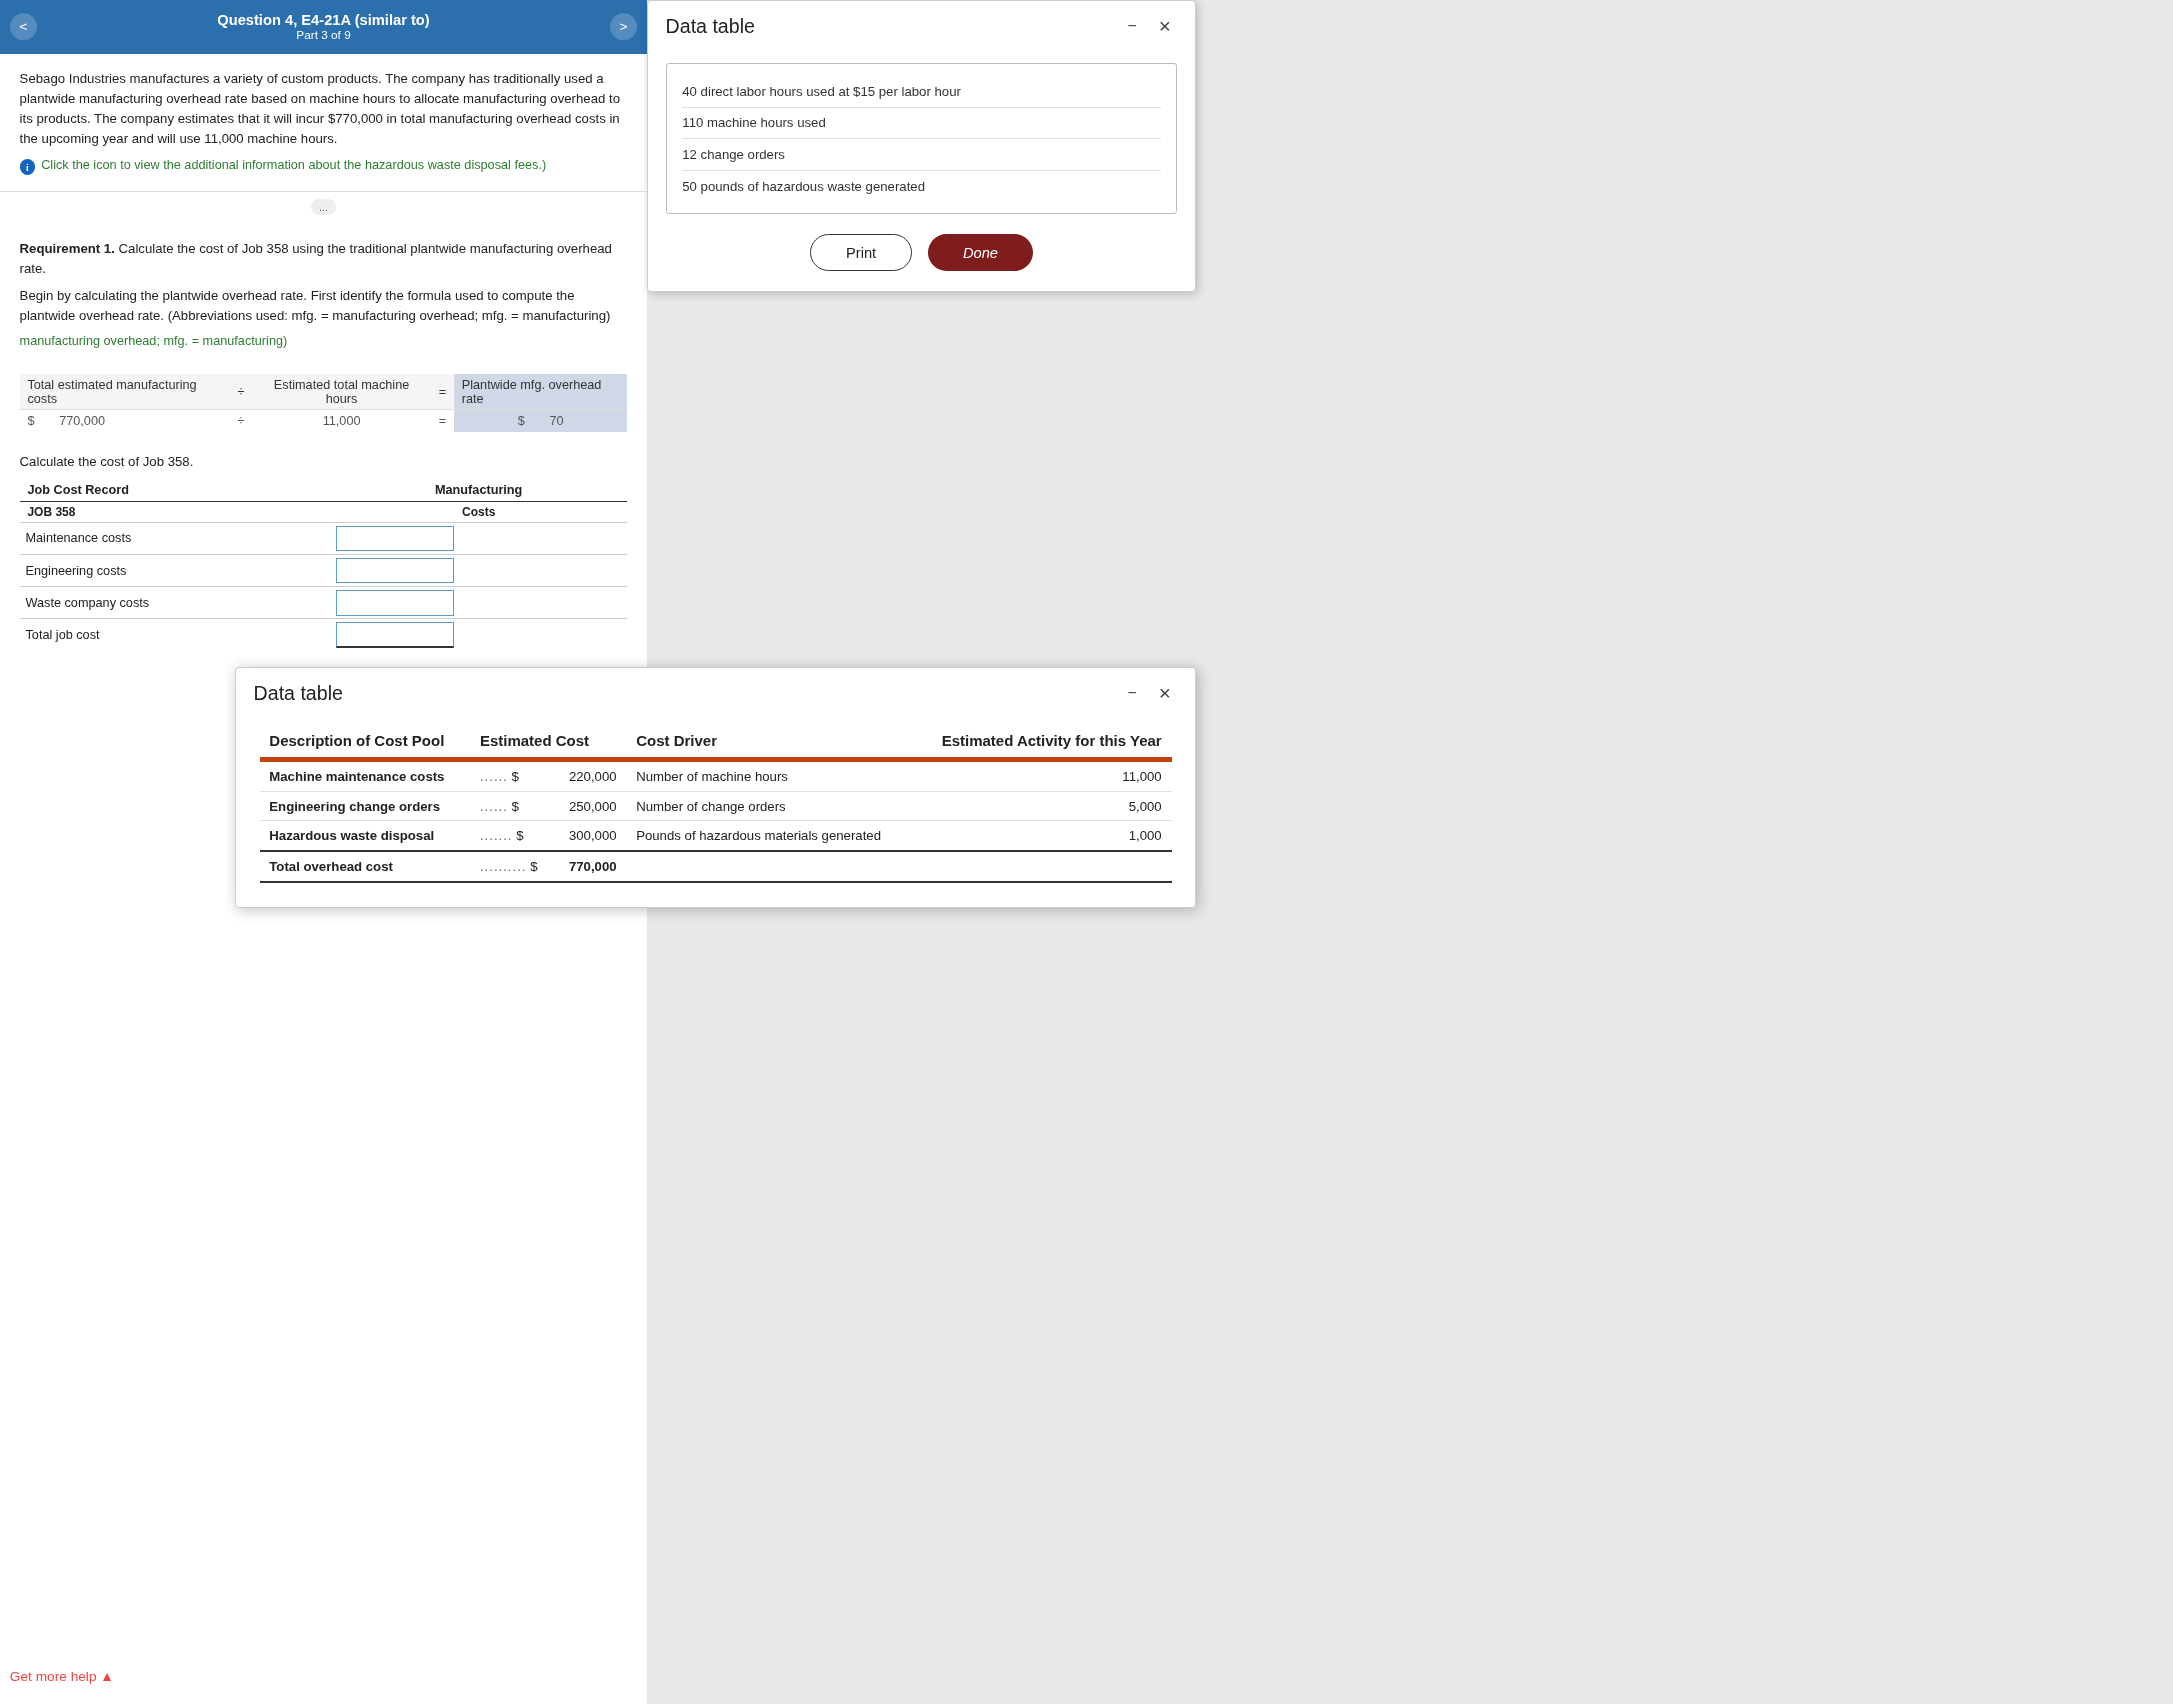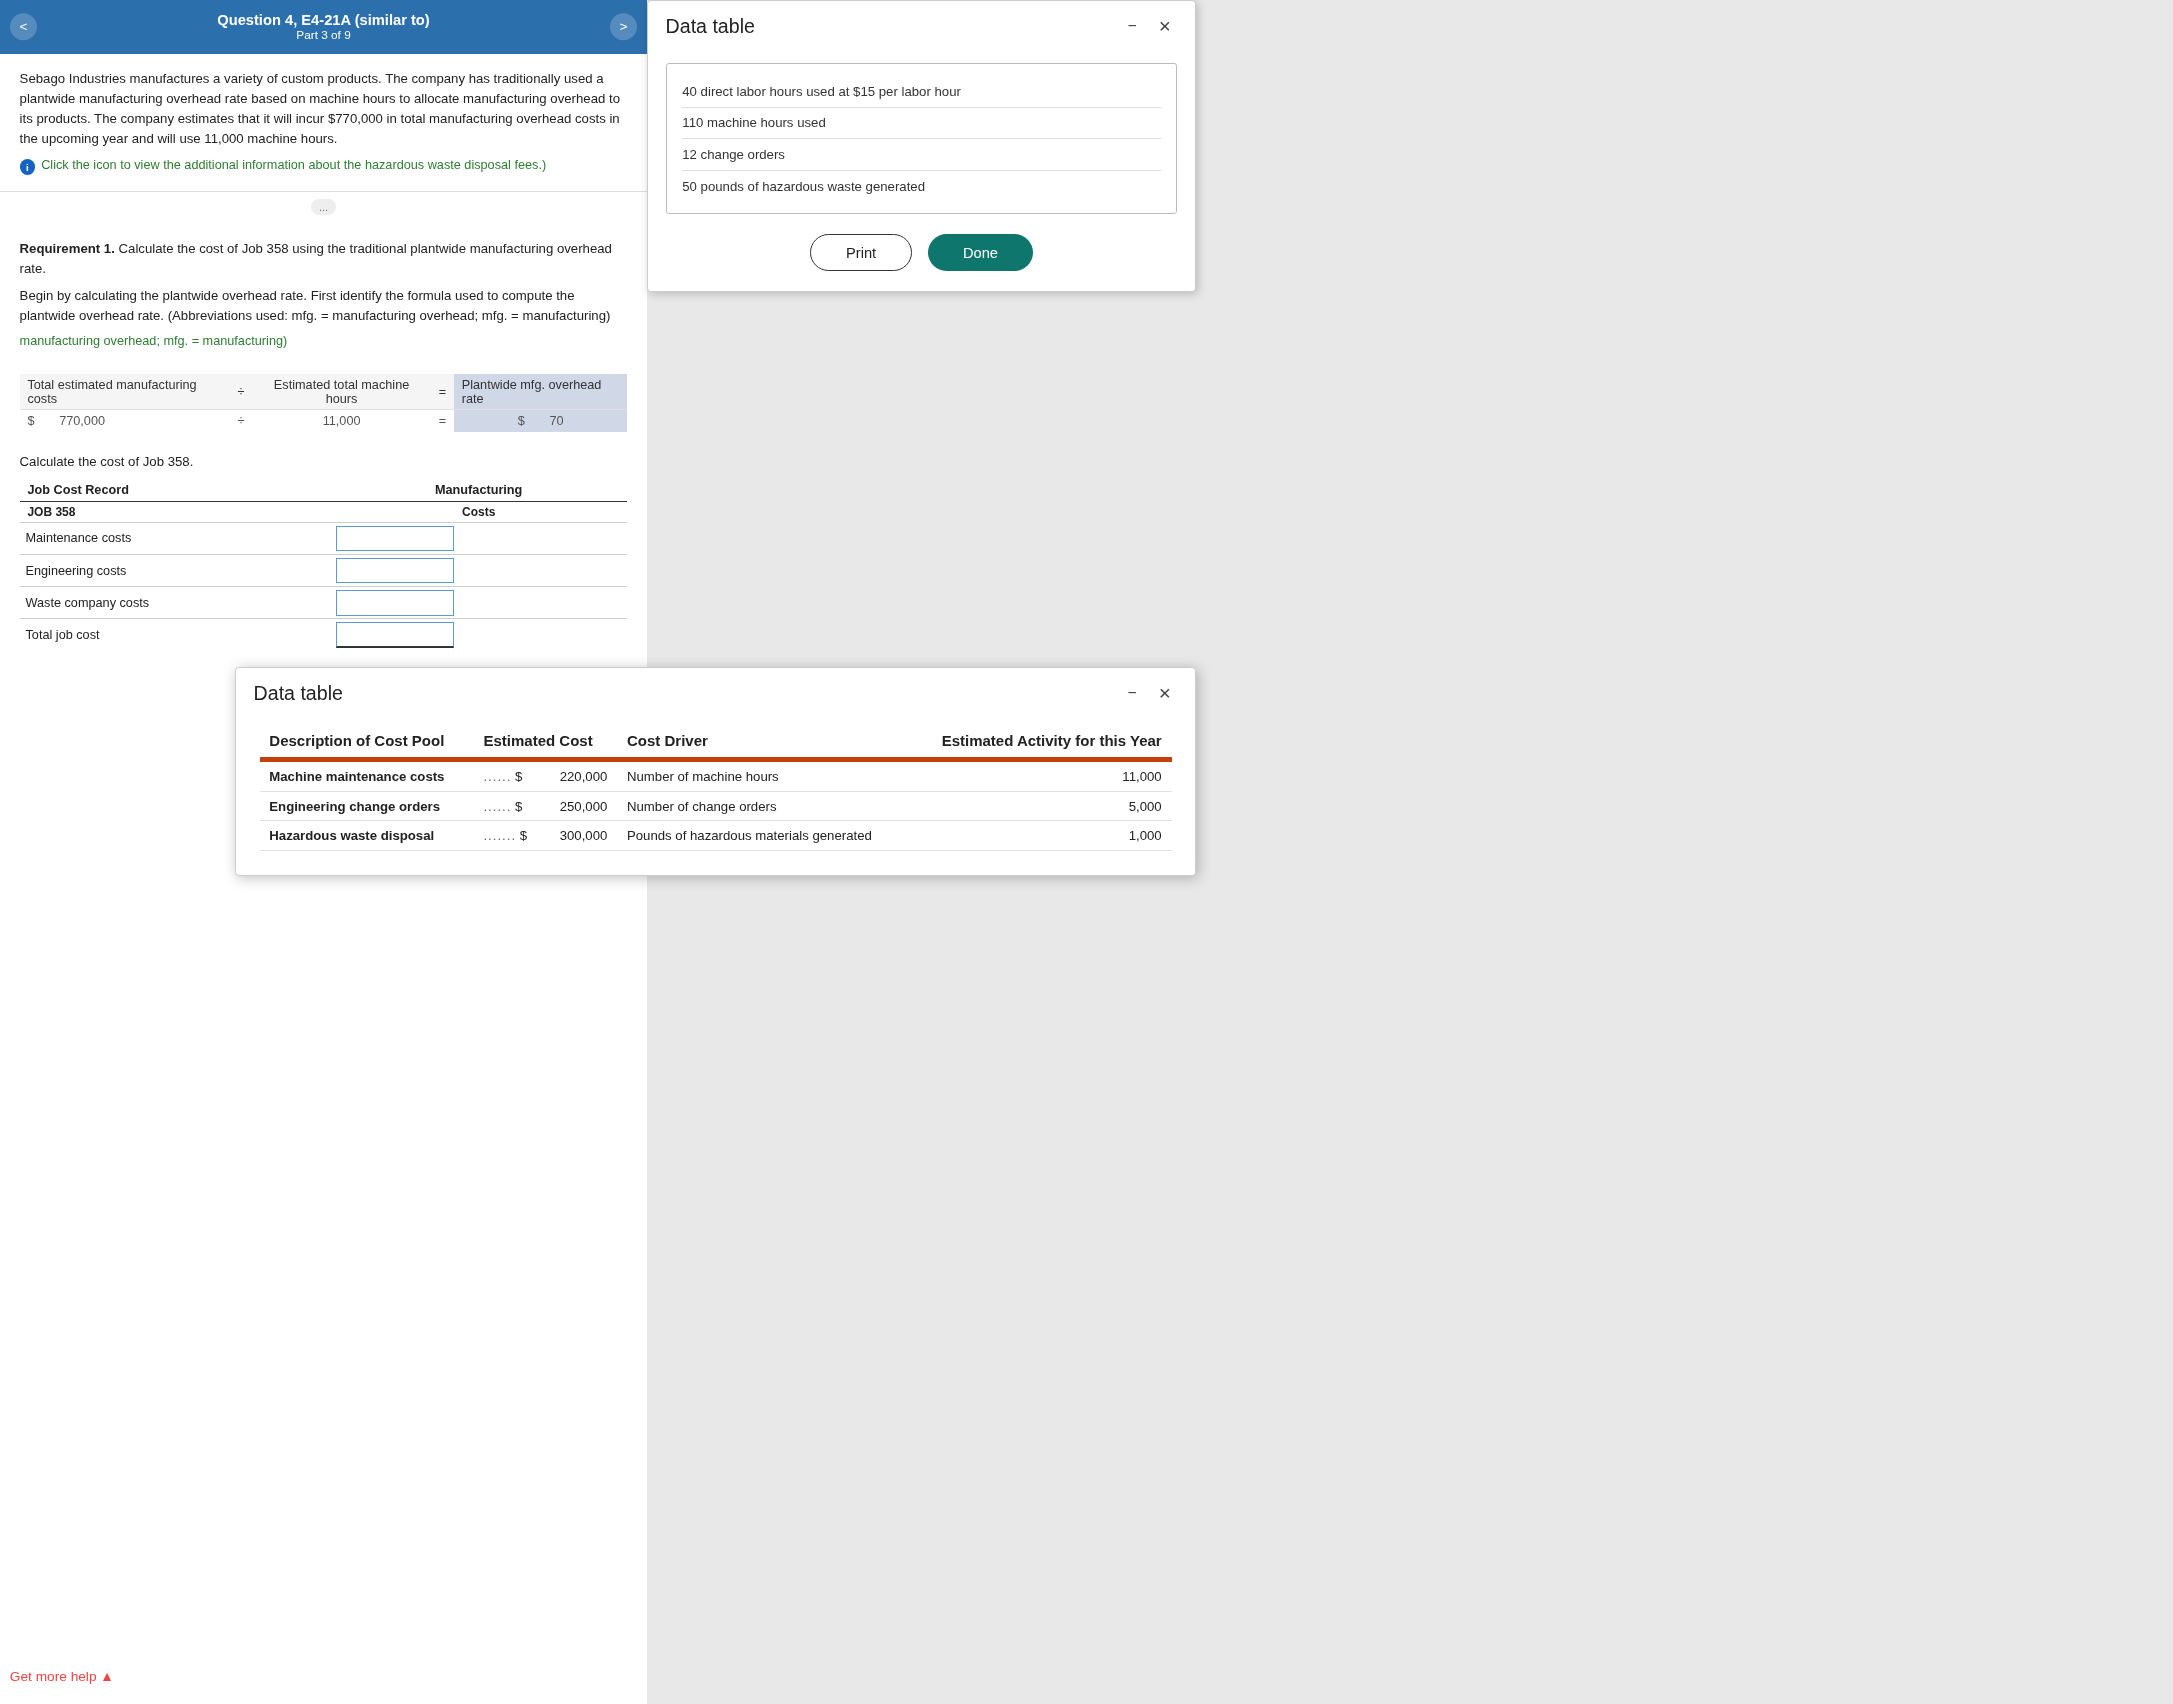--- a/index.html
+++ b/index.html
@@ -208,26 +208,27 @@
       border: 1.5px solid #333;
       background: white;
       border-radius: 19.6px;
       padding: 9.8px 35px;
       font-size: 14.7px;
       cursor: pointer;
       color: #222;
     }
     .btn-done {
       border: none;
-      background: #0f766e;
+      background: #7f1d1d;
       color: white;
       border-radius: 19.6px;
       padding: 9.8px 35px;
       font-size: 14.7px;
       cursor: pointer;
+      font-style: italic;
     }
 
     
     .modal-datatable-2 {
       position: absolute;
       top: 667px;
       left: 235px;
       width: 961px;
       background: white;
       border: 1px solid #ccc;
@@ -428,17 +429,24 @@
           <td>Number of change orders</td>
           <td class="right">5,000</td>
         </tr>
         <tr>
           <td class="bold">Hazardous waste disposal</td>
           <td><span class="dots">.......</span> <span>$</span></td>
           <td class="num">300,000</td>
           <td>Pounds of hazardous materials generated</td>
           <td class="right">1,000</td>
         </tr>
+        <tr class="total-row-2">
+          <td class="bold">Total overhead cost</td>
+          <td><span class="dots">..........</span> <span>$</span></td>
+          <td class="num bold">770,000</td>
+          <td></td>
+          <td></td>
+        </tr>
       </tbody>
     </table>
   </div>
 </div>
 
 
 </body></html>

